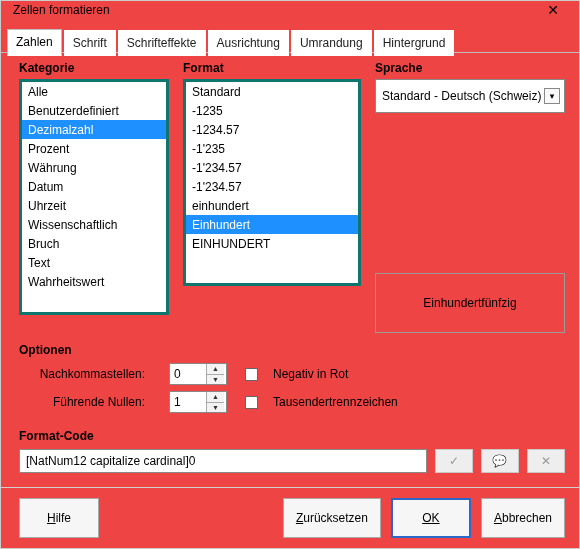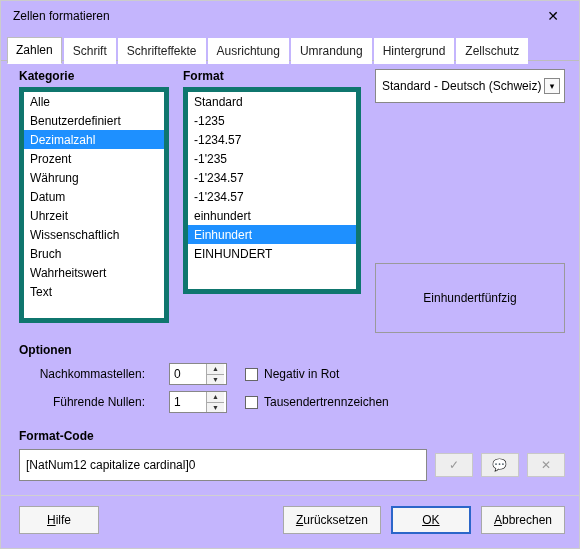--- a/index.html
+++ b/index.html
@@ -12,21 +12,21 @@
     width: 580px;
     height: 549px;
     overflow: hidden;
   }
   .dialog {
     width: 580px;
     height: 549px;
     border: 1px solid #ccc;
     display: flex;
     flex-direction: column;
-    background:#c4b5fd;
+    background:#ef4444;
     justify-content:center;
   }
   .titlebar {
     height: 30px;
     display: flex;
     align-items: center;
     padding: 0 8px 0 12px;
     font-size: 12px;
   }
   .titlebar .title { flex:1; }
@@ -61,21 +61,21 @@
   }
   .content {
     flex:1;
     padding: 8px 14px 4px 18px;
     display:flex;
     flex-direction:column;
   }
   .row1 { display:flex; gap:14px; }
   .col-label { font-weight:700; font-size:12px; margin-bottom:4px; }
   .listbox {
-    border:5px solid #0f766e;
+    border:3px solid #0f766e;
     background:#fff;
     overflow:hidden;
     font-size:12px;
   }
   .listbox .item {
     padding: 2px 6px 1px 6px;
     line-height:16px;
     white-space:nowrap;
     cursor:pointer;
   }
@@ -101,21 +101,21 @@
   .combo .txt { flex:1; }
   .combo .arrow {
     width:16px; height:16px;
     border:1px solid #888;
     display:flex; align-items:center; justify-content:center;
     font-size:9px;
     background:#f9f9f9;
   }
   .preview {
     margin-top: 160px;
-    height: 70px;
+    height: 60px;
     border:1px solid #9a9a9a;
     display:flex;
     align-items:center;
     justify-content:center;
     font-size:12px;
   }
   .section-label { font-weight:700; margin-top:10px; margin-bottom:6px; }
   .options-row {
     display:flex; align-items:center; gap:18px;
     margin-bottom:6px;
@@ -138,49 +138,49 @@
   }
   .spinner .btns div {
     flex:1;
     display:flex; align-items:center; justify-content:center;
     font-size:7px;
     cursor:pointer;
     background:#f3f3f3;
     color:#333;
   }
   .spinner .btns div:first-child { border-bottom:1px solid #aaa; }
-  .chk { display:flex; align-items:center; gap:6px; cursor:pointer; }
+  .chk { display:flex; align-items:center; gap:15px; cursor:pointer; }
   .chk .box {
     width:13px; height:13px; border:1px solid #666; background:#fff;
   }
   .code-row { display:flex; align-items:center; gap:8px; margin-bottom:10px;}
   .code-input {
     flex:1;
-    height:32px;
+    height:24px;
     border:1px solid #888;
     padding:2px 6px;
     font-size:12px;
   }
   .code-btn {
     width:38px; height:24px;
     border:1px solid #c8c8c8;
     background:#eee;
     display:flex; align-items:center; justify-content:center;
     color:#999;
     font-size:12px;
   }
   .footer {
     border-top:1px solid #d0d0d0;
     padding:10px 14px 14px 18px;
     display:flex;
     align-items:center;
   }
   .btn {
     min-width:80px;
-    height:28px;
+    height:40px;
     padding:0 12px;
     border:1px solid #a8a8a8;
     background:#f6f6f6;
     display:flex; align-items:center; justify-content:center;
     font-size:12px;
     cursor:pointer;
   }
   .btn.primary { border:2px solid #2b66c9;text-decoration:underline; }
   .footer-spacer{flex:1;}
   .footer .btn + .btn { margin-left:10px; }
@@ -196,58 +196,58 @@
     <span class="close">✕</span>
   </div>
 
   <div class="tabs">
     <div class="tab active">Zahlen</div>
     <div class="tab">Schrift</div>
     <div class="tab">Schrifteffekte</div>
     <div class="tab">Ausrichtung</div>
     <div class="tab">Umrandung</div>
     <div class="tab">Hintergrund</div>
-    <div class="tab">Zellschutz</div>
   </div>
 
   <div class="content">
     <div class="row1">
       <div class="col cat">
         <div class="col-label">Kategorie</div>
         <div class="listbox">
           <div class="item">Alle</div>
           <div class="item">Benutzerdefiniert</div>
           <div class="item selected">Dezimalzahl</div>
           <div class="item">Prozent</div>
           <div class="item">Währung</div>
           <div class="item">Datum</div>
           <div class="item">Uhrzeit</div>
           <div class="item">Wissenschaftlich</div>
           <div class="item">Bruch</div>
+          <div class="item">Text</div>
           <div class="item">Wahrheitswert</div>
-          <div class="item">Text</div>
         </div>
       </div>
 
       <div class="col fmt">
         <div class="col-label">Format</div>
         <div class="listbox">
           <div class="item">Standard</div>
           <div class="item">-1235</div>
           <div class="item">-1234.57</div>
           <div class="item">-1'235</div>
           <div class="item">-1'234.57</div>
           <div class="item">-1'234.57</div>
           <div class="item">einhundert</div>
           <div class="item selected">Einhundert</div>
           <div class="item">EINHUNDERT</div>
         </div>
       </div>
 
       <div class="col lang">
+        <div class="col-label">Sprache</div>
         <div class="combo">
           <span class="txt">Standard - Deutsch (Schweiz)</span>
           <span class="arrow">▾</span>
         </div>
         <div class="preview">
           <span>Einhundertfünfzig</span>
         </div>
       </div>
     </div>
 

